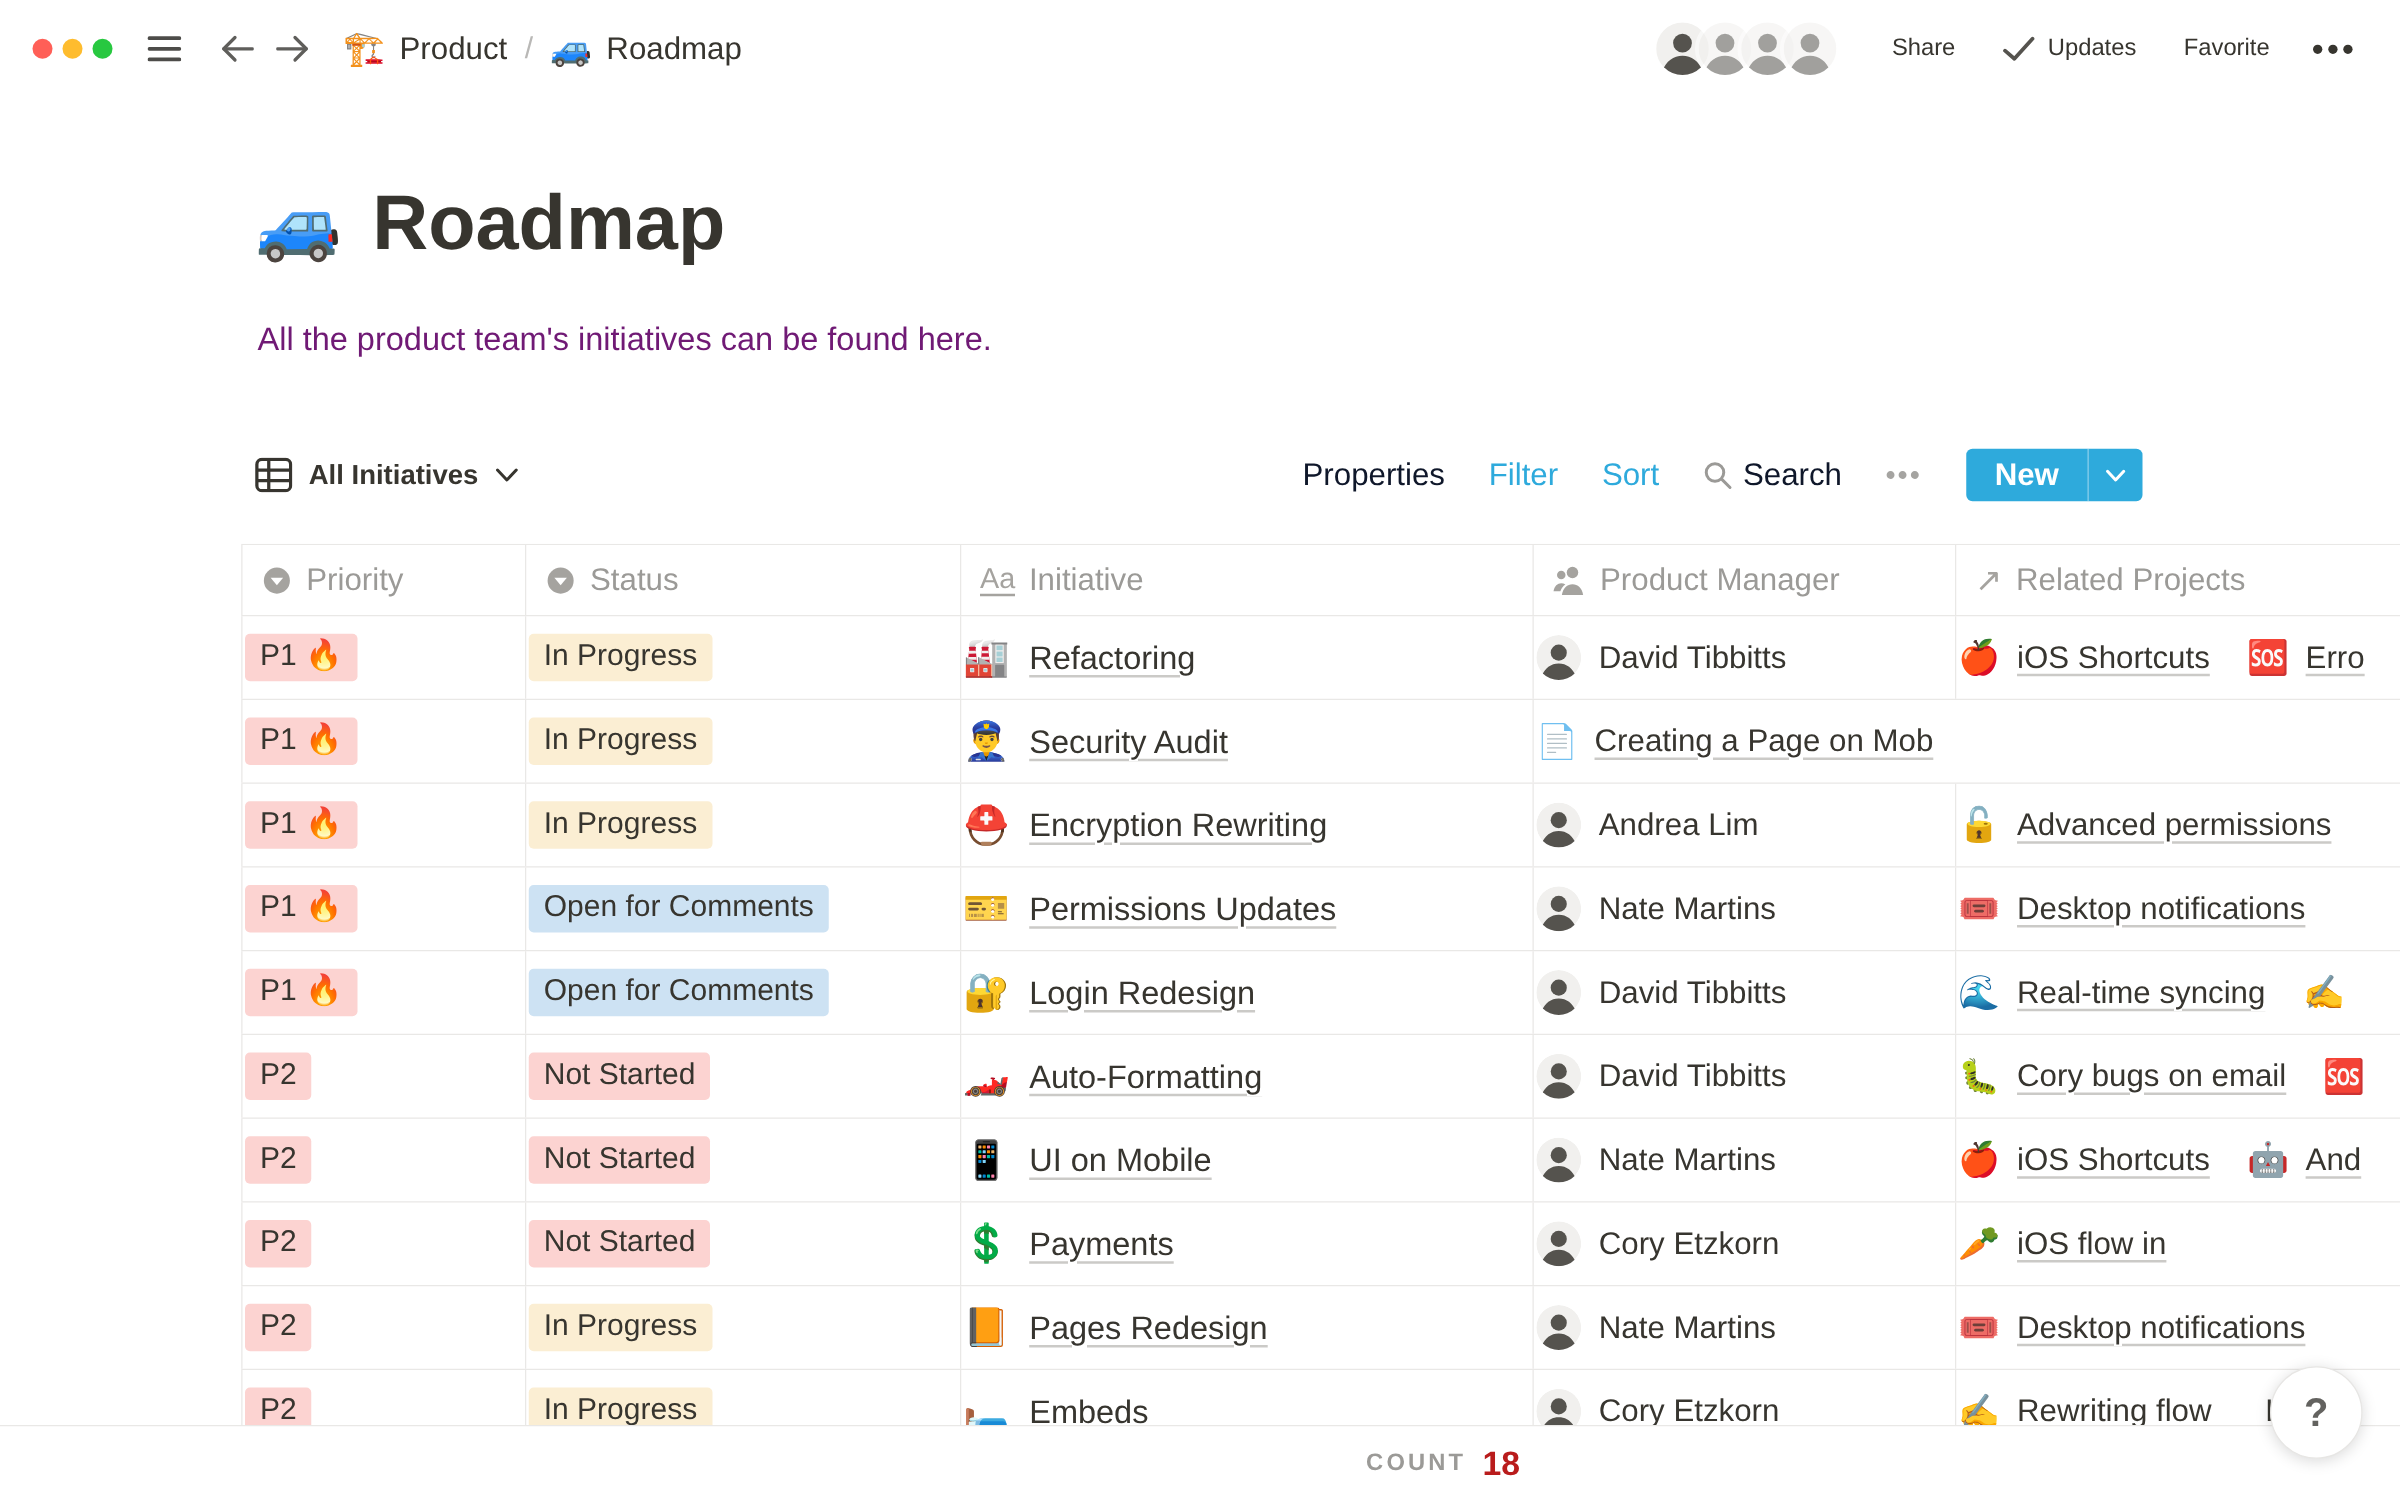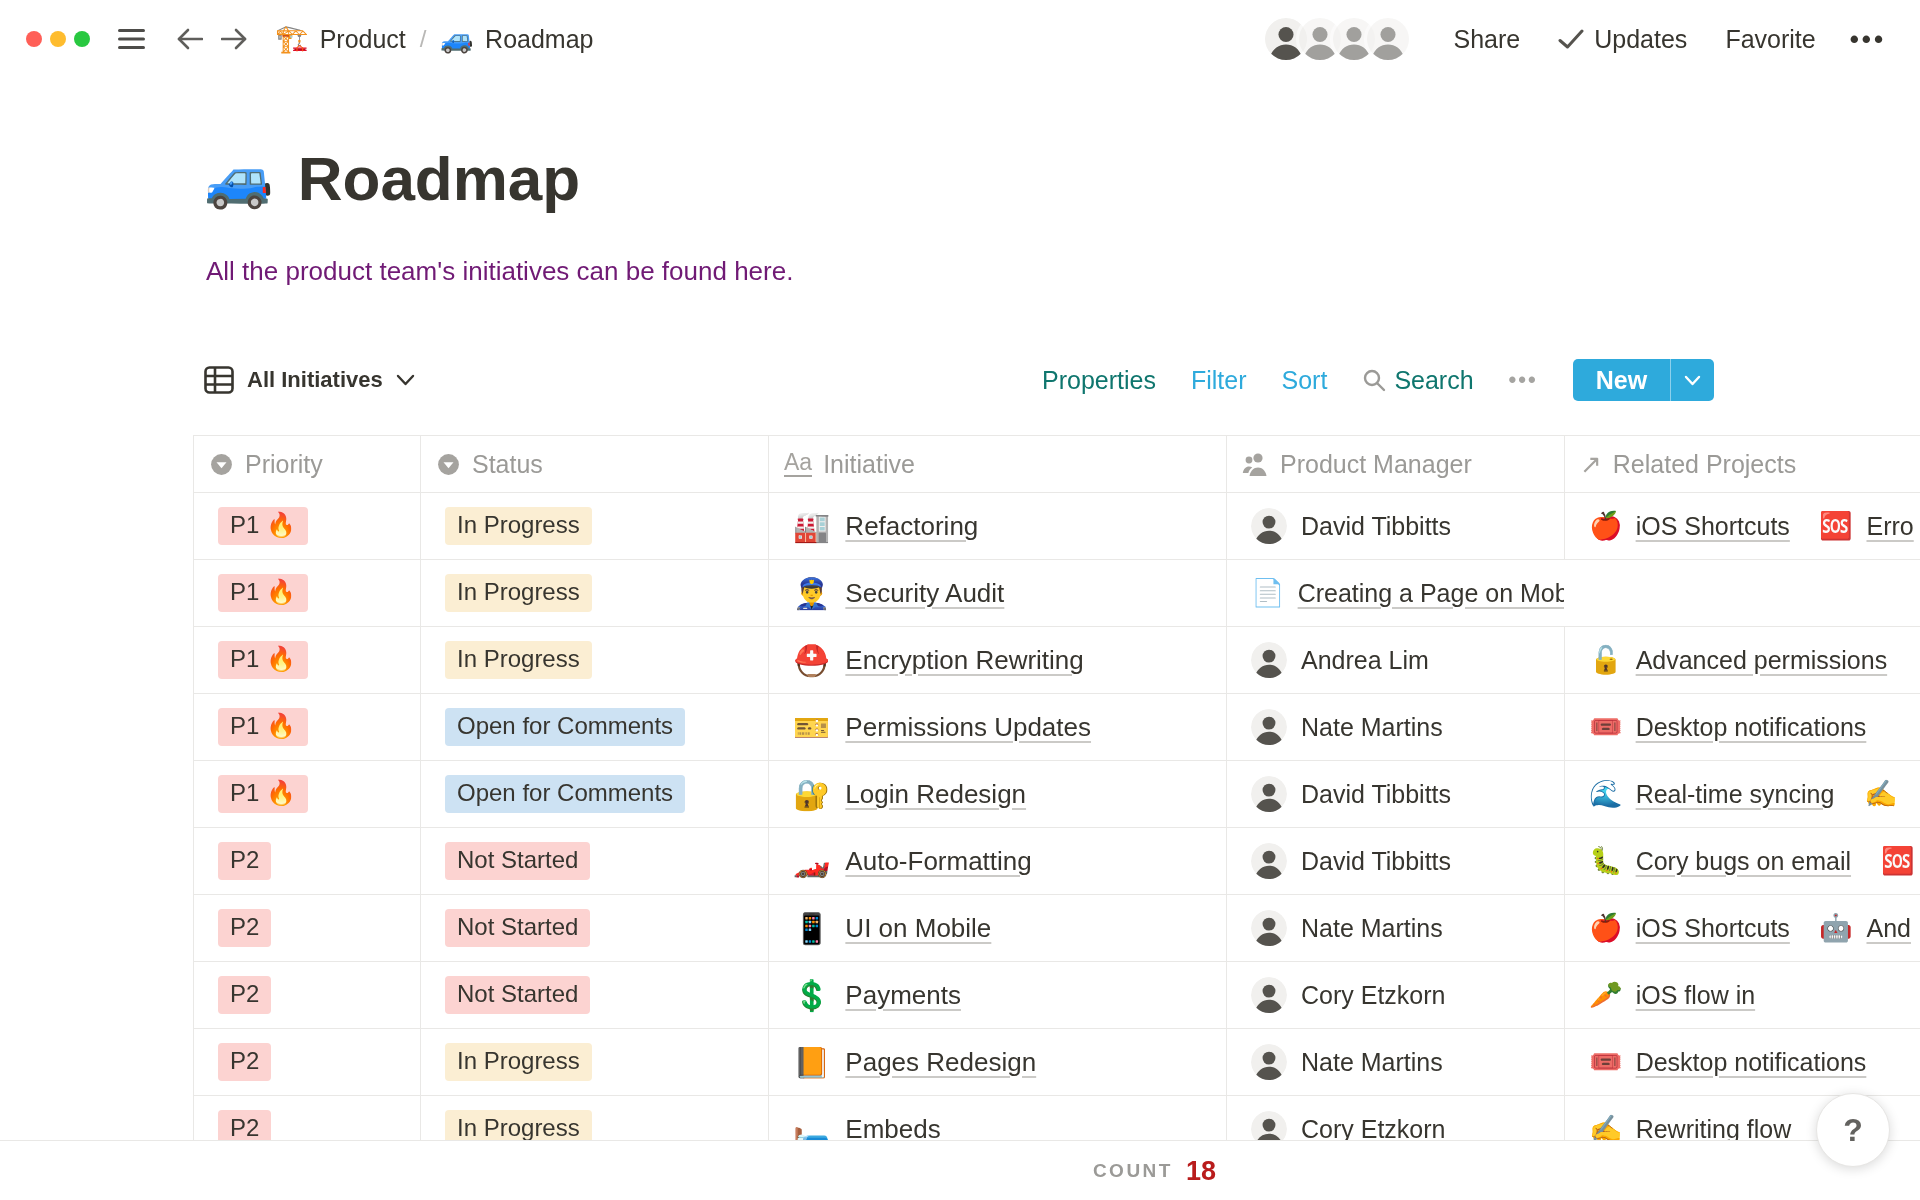--- a/index.html
+++ b/index.html
@@ -20,49 +20,49 @@
   .crumb{display:flex;align-items:center;gap:11px;}
   .crumb-emoji{font-size:27px;}
   .crumb-sep{color:#b9b8b6;margin:0 14px;font-size:24px;}
   .topbar-right{margin-left:auto;display:flex;align-items:center;}
   .avatar-stack{display:flex;margin-right:42px;}
   .stack-avatar{width:42px;height:42px;border-radius:50%;border:3px solid #fff;margin-left:-14px;
     background:#f6f6f4;overflow:hidden;flex:none;}
   .stack-avatar:first-child{margin-left:0;}
   .stack-avatar.faded{opacity:.55;}
   .stack-avatar svg{width:100%;height:100%;}
-  .top-action{font-size:25px;color:#37352f;margin-left:38px;display:flex;align-items:center;gap:10px;cursor:default;}
+  .top-action{font-size:19px;color:#37352f;margin-left:38px;display:flex;align-items:center;gap:10px;cursor:default;}
   .top-action:first-of-type{margin-left:0;}
   .dots-top{font-size:26px;letter-spacing:3px;color:#37352f;margin-left:34px;font-weight:700;}
   
   .page-title{position:absolute;left:204px;top:143px;display:flex;align-items:center;gap:24px;
     font-size:62px;font-weight:700;color:#37352f;}
   .title-emoji{font-size:56px;font-weight:400;}
   .page-desc{position:absolute;left:206px;top:256px;font-size:26px;color:#701a75;}
   
   .view-toolbar{position:absolute;left:204px;top:353px;width:1620px;height:54px;display:flex;align-items:center;}
   .view-name{display:flex;align-items:center;gap:13px;font-size:22px;font-weight:700;color:#37352f;}
   .toolbar-right{position:absolute;left:838px;top:0;height:100%;display:flex;align-items:center;gap:35px;}
-  .tb-link{font-size:25px;color:#0f766e;display:flex;align-items:center;gap:8px;}
+  .tb-link{font-size:25px;color:#0f172a;display:flex;align-items:center;gap:8px;}
   .dots-toolbar{font-size:22px;letter-spacing:2px;color:#a5a4a1;font-weight:700;}
   .btn-new{display:flex;align-items:stretch;height:42px;border-radius:5px;color:#fff;overflow:hidden;}
   .btn-new-label{display:flex;align-items:center;padding:0 23px;font-size:25px;font-weight:700;}
   .btn-new-caret{display:flex;align-items:center;justify-content:center;width:43px;
     border-left:1px solid rgba(255,255,255,.45);}
   
   .table-wrap{position:absolute;left:0;top:435px;width:1920px;height:705px;overflow:hidden;}
   .table{margin-left:193px;width:1830px;}
   .thead,.trow{display:grid;grid-template-columns:227px 348px 458px 338px 459px;}
   .thead{height:56px;border-top:1px solid #e9e8e6;border-bottom:1px solid #e9e8e6;}
   .th{display:flex;align-items:center;gap:11px;padding:0 15px;color:#9b9a97;font-size:25px;
     border-left:1px solid #e9e8e6;overflow:hidden;white-space:nowrap;}
   .aa-icon{font-size:23px;color:#a5a39f;border-bottom:2px solid #a5a39f;line-height:1;padding-bottom:1px;}
   .rel-icon{font-size:26px;color:#a5a39f;}
   .trow{height:66px;border-bottom:1px solid #e9e8e6;}
-  .cell{display:flex;align-items:center;padding:0 24px;border-left:1px solid #e9e8e6;
+  .cell{display:flex;align-items:center;padding:0 2px;border-left:1px solid #e9e8e6;
     overflow:hidden;white-space:nowrap;}
   .tag{padding:2px 12px 4px;border-radius:4px;font-size:24px;color:#37352f;line-height:32px;}
   .emoji-init{font-size:30px;margin-right:15px;}
   .link{color:#37352f;font-weight:500;text-decoration:underline;text-decoration-color:#cbcac7;
     text-decoration-thickness:1.5px;text-underline-offset:5px;}
   .init-link{font-size:26px;}
   .avatar{width:36px;height:36px;border-radius:50%;margin-right:14px;flex:none;overflow:hidden;}
   .avatar svg{width:100%;height:100%;}
   .pm-name{font-size:25px;color:#37352f;}
   .rel-item{display:inline-flex;align-items:center;margin-right:30px;flex:none;}

